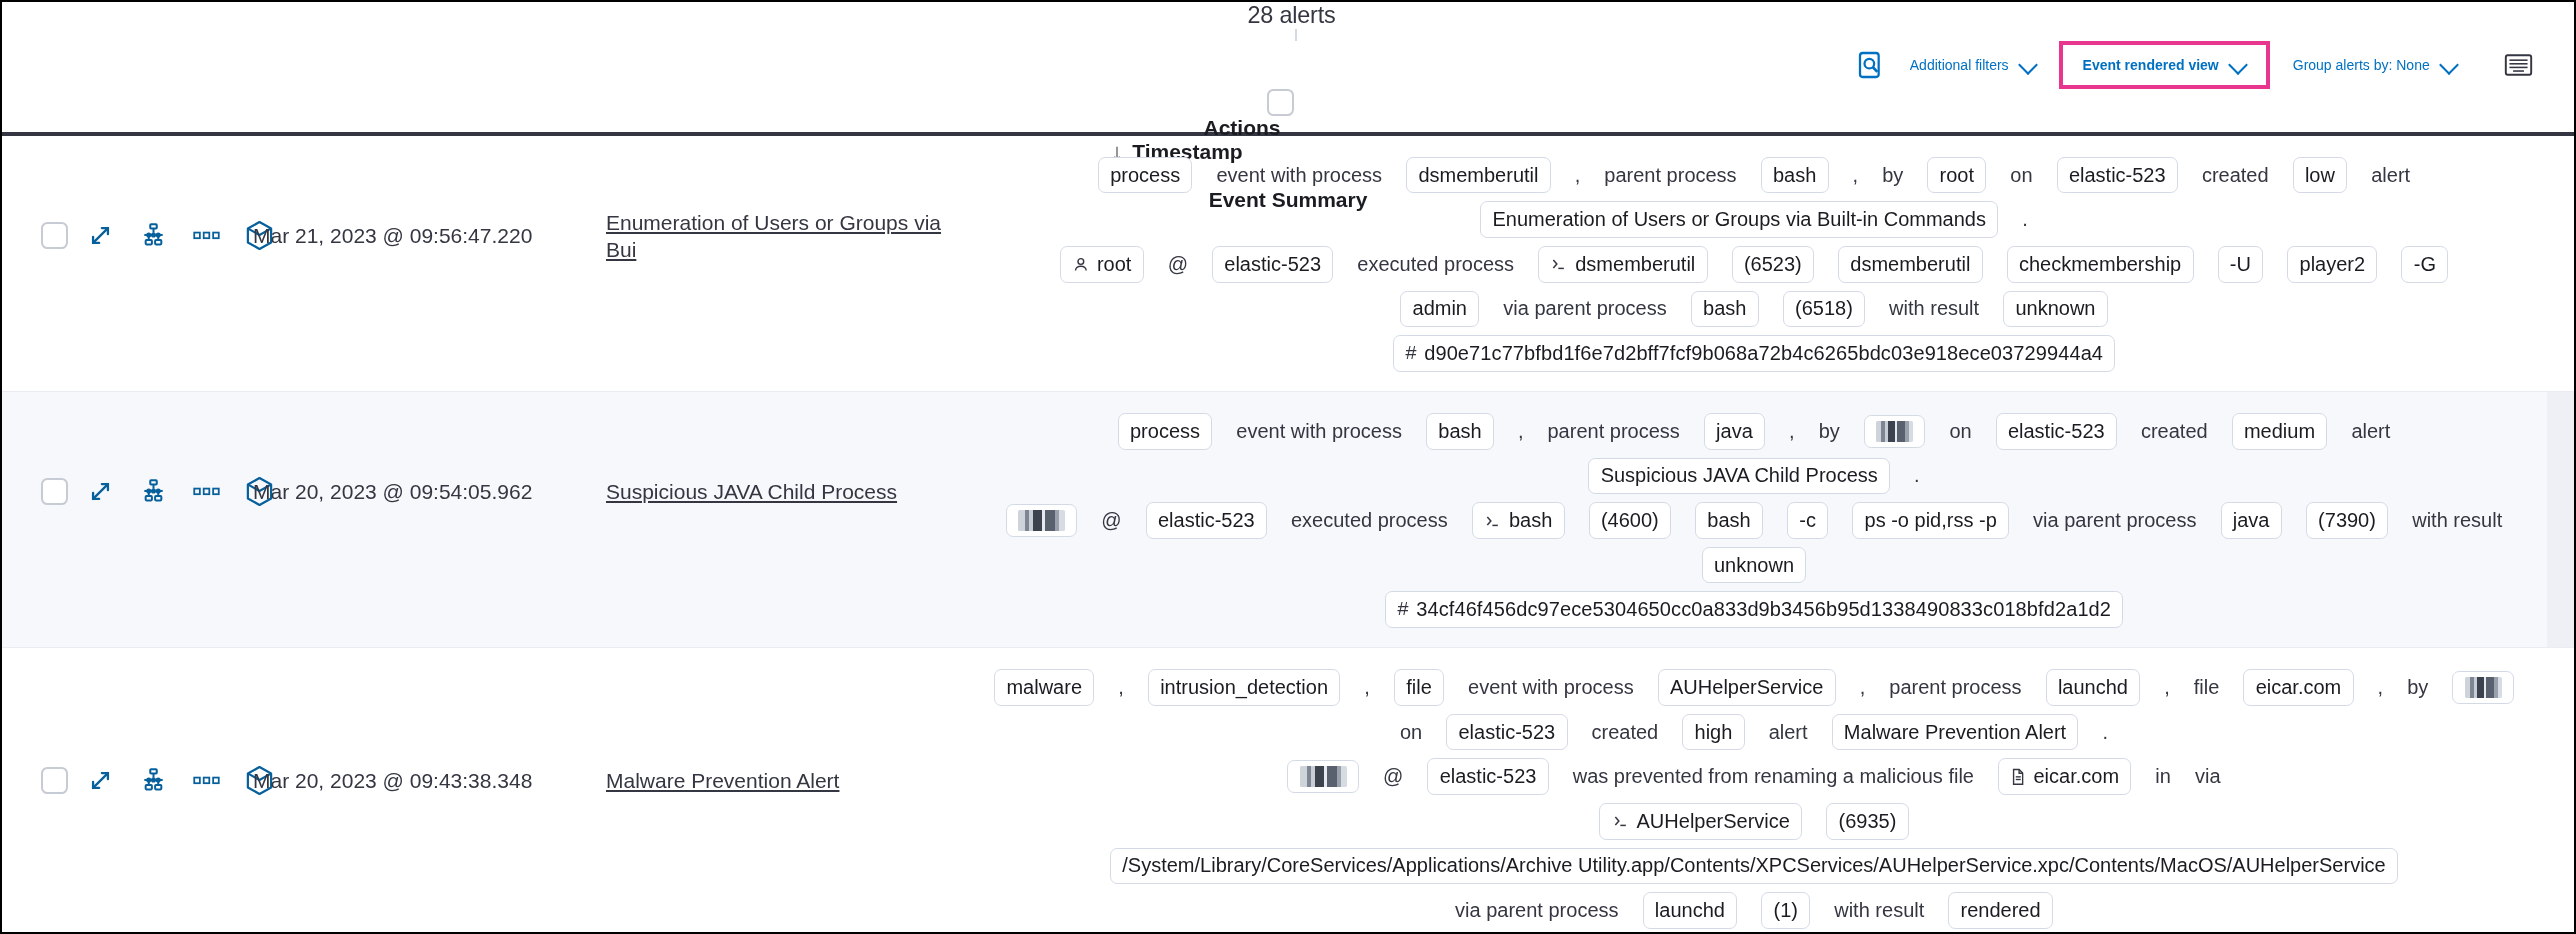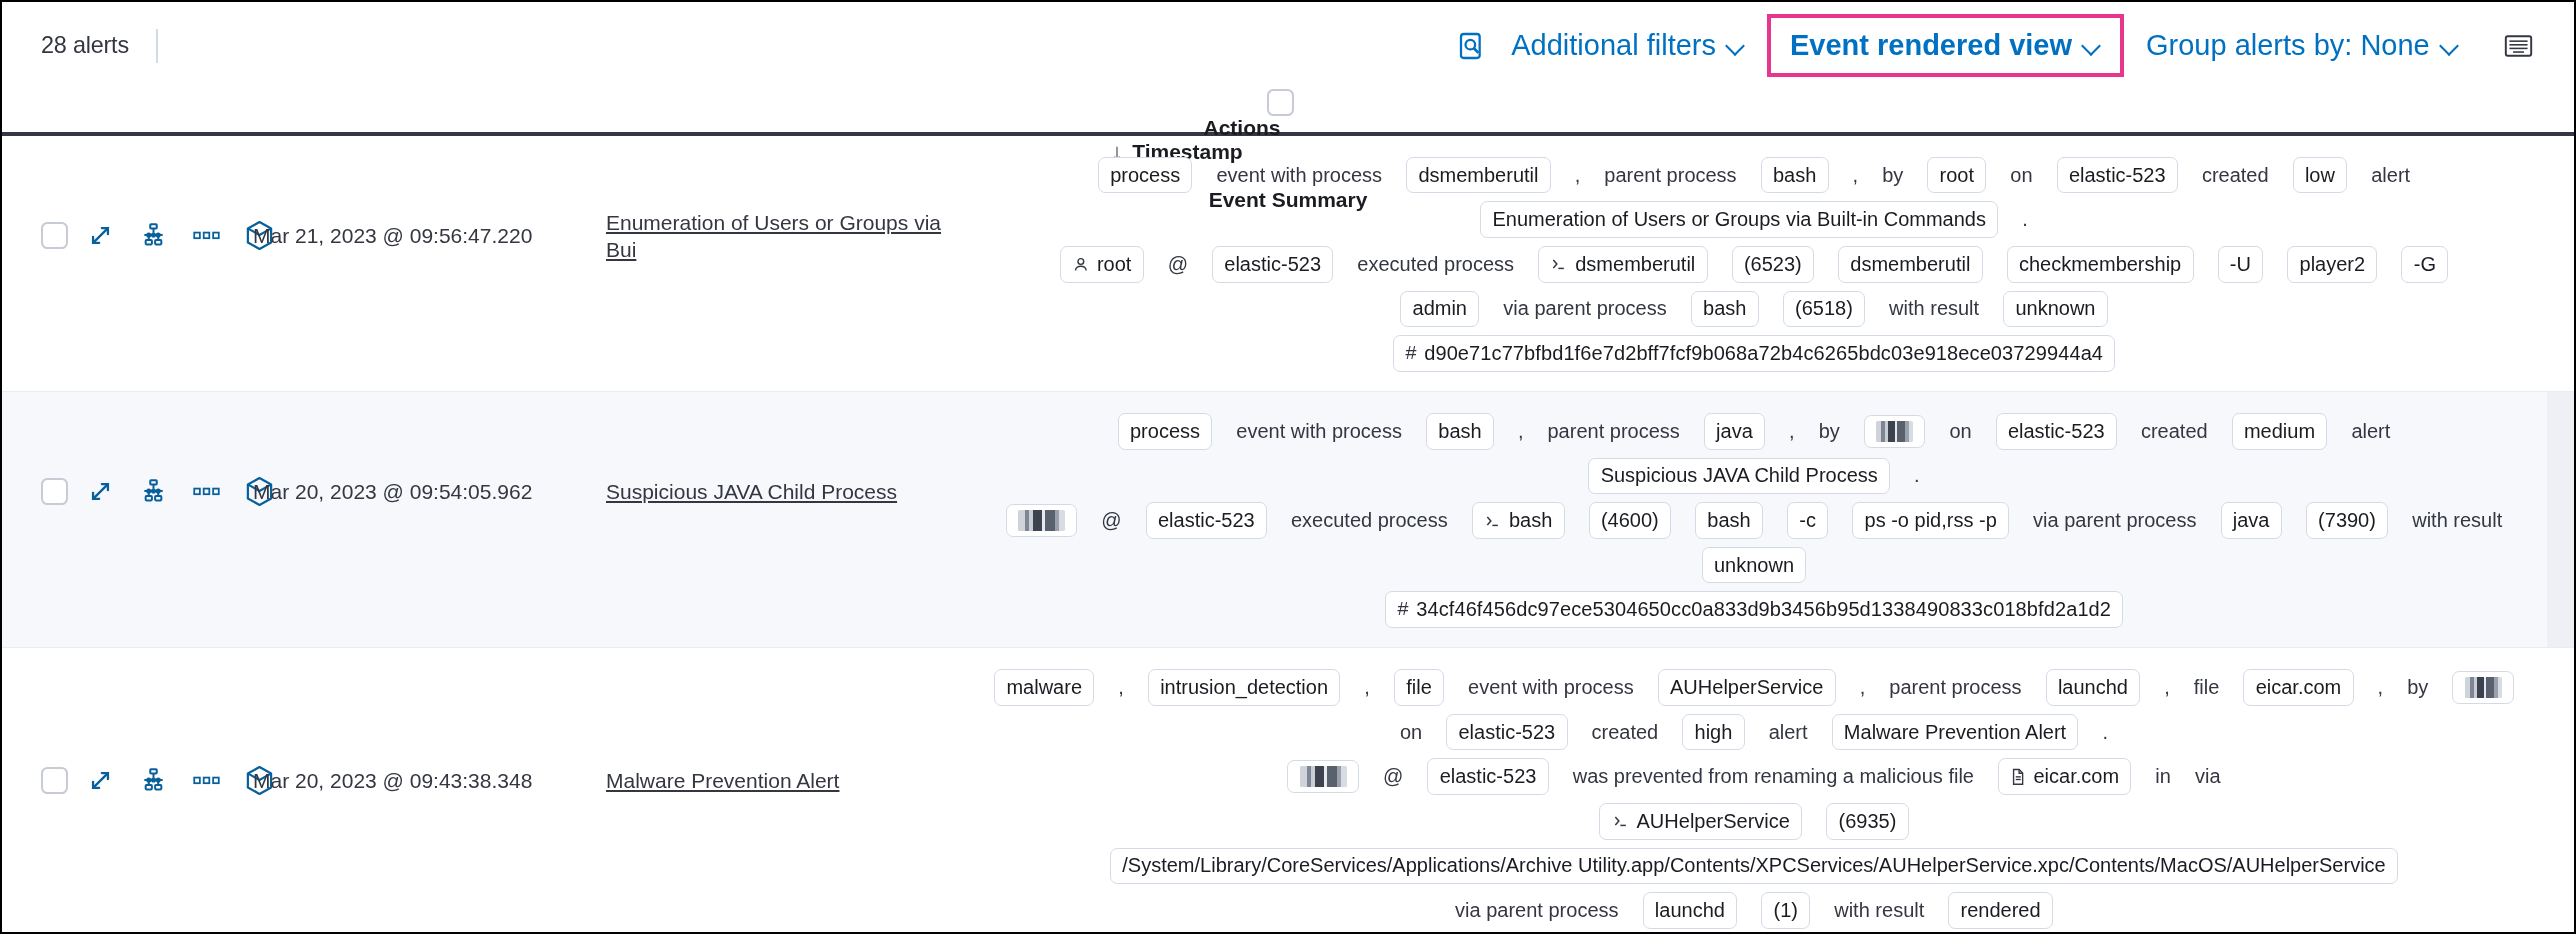--- a/index.html
+++ b/index.html
@@ -23,20 +23,21 @@
     overflow: hidden;
   }
 
   
   .toolbar {
     position: relative;
     height: 87px;
     display: flex;
     align-items: center;
     padding: 0 32px 0 39px;
+    flex-direction: column;
   }
   .alert-count {
     font-size: 23.4px;
     font-weight: 400;
     color: #343741;
     letter-spacing: -0.2px;
   }
   .vsep {
     width: 1.6px; height: 34px;
     background: #d3dae6;
@@ -44,21 +45,21 @@
   }
   .toolbar-right {
     margin-left: auto;
     display: flex;
     align-items: center;
     gap: 0px;
   }
   .tb-btn {
     display: flex; align-items: center; gap: 10.5px;
     color: #0071c2;
-    font-size: 29px;
+    font-size: 14px;
     padding: 8px 14.5px;
     white-space: nowrap;
     cursor: pointer;
     background: transparent;
     border: none;
     font-family: "Liberation Sans", sans-serif;
   }
   .tb-btn .caret {
     display: inline-block;
     width: 17.7px; height: 17.7px;

